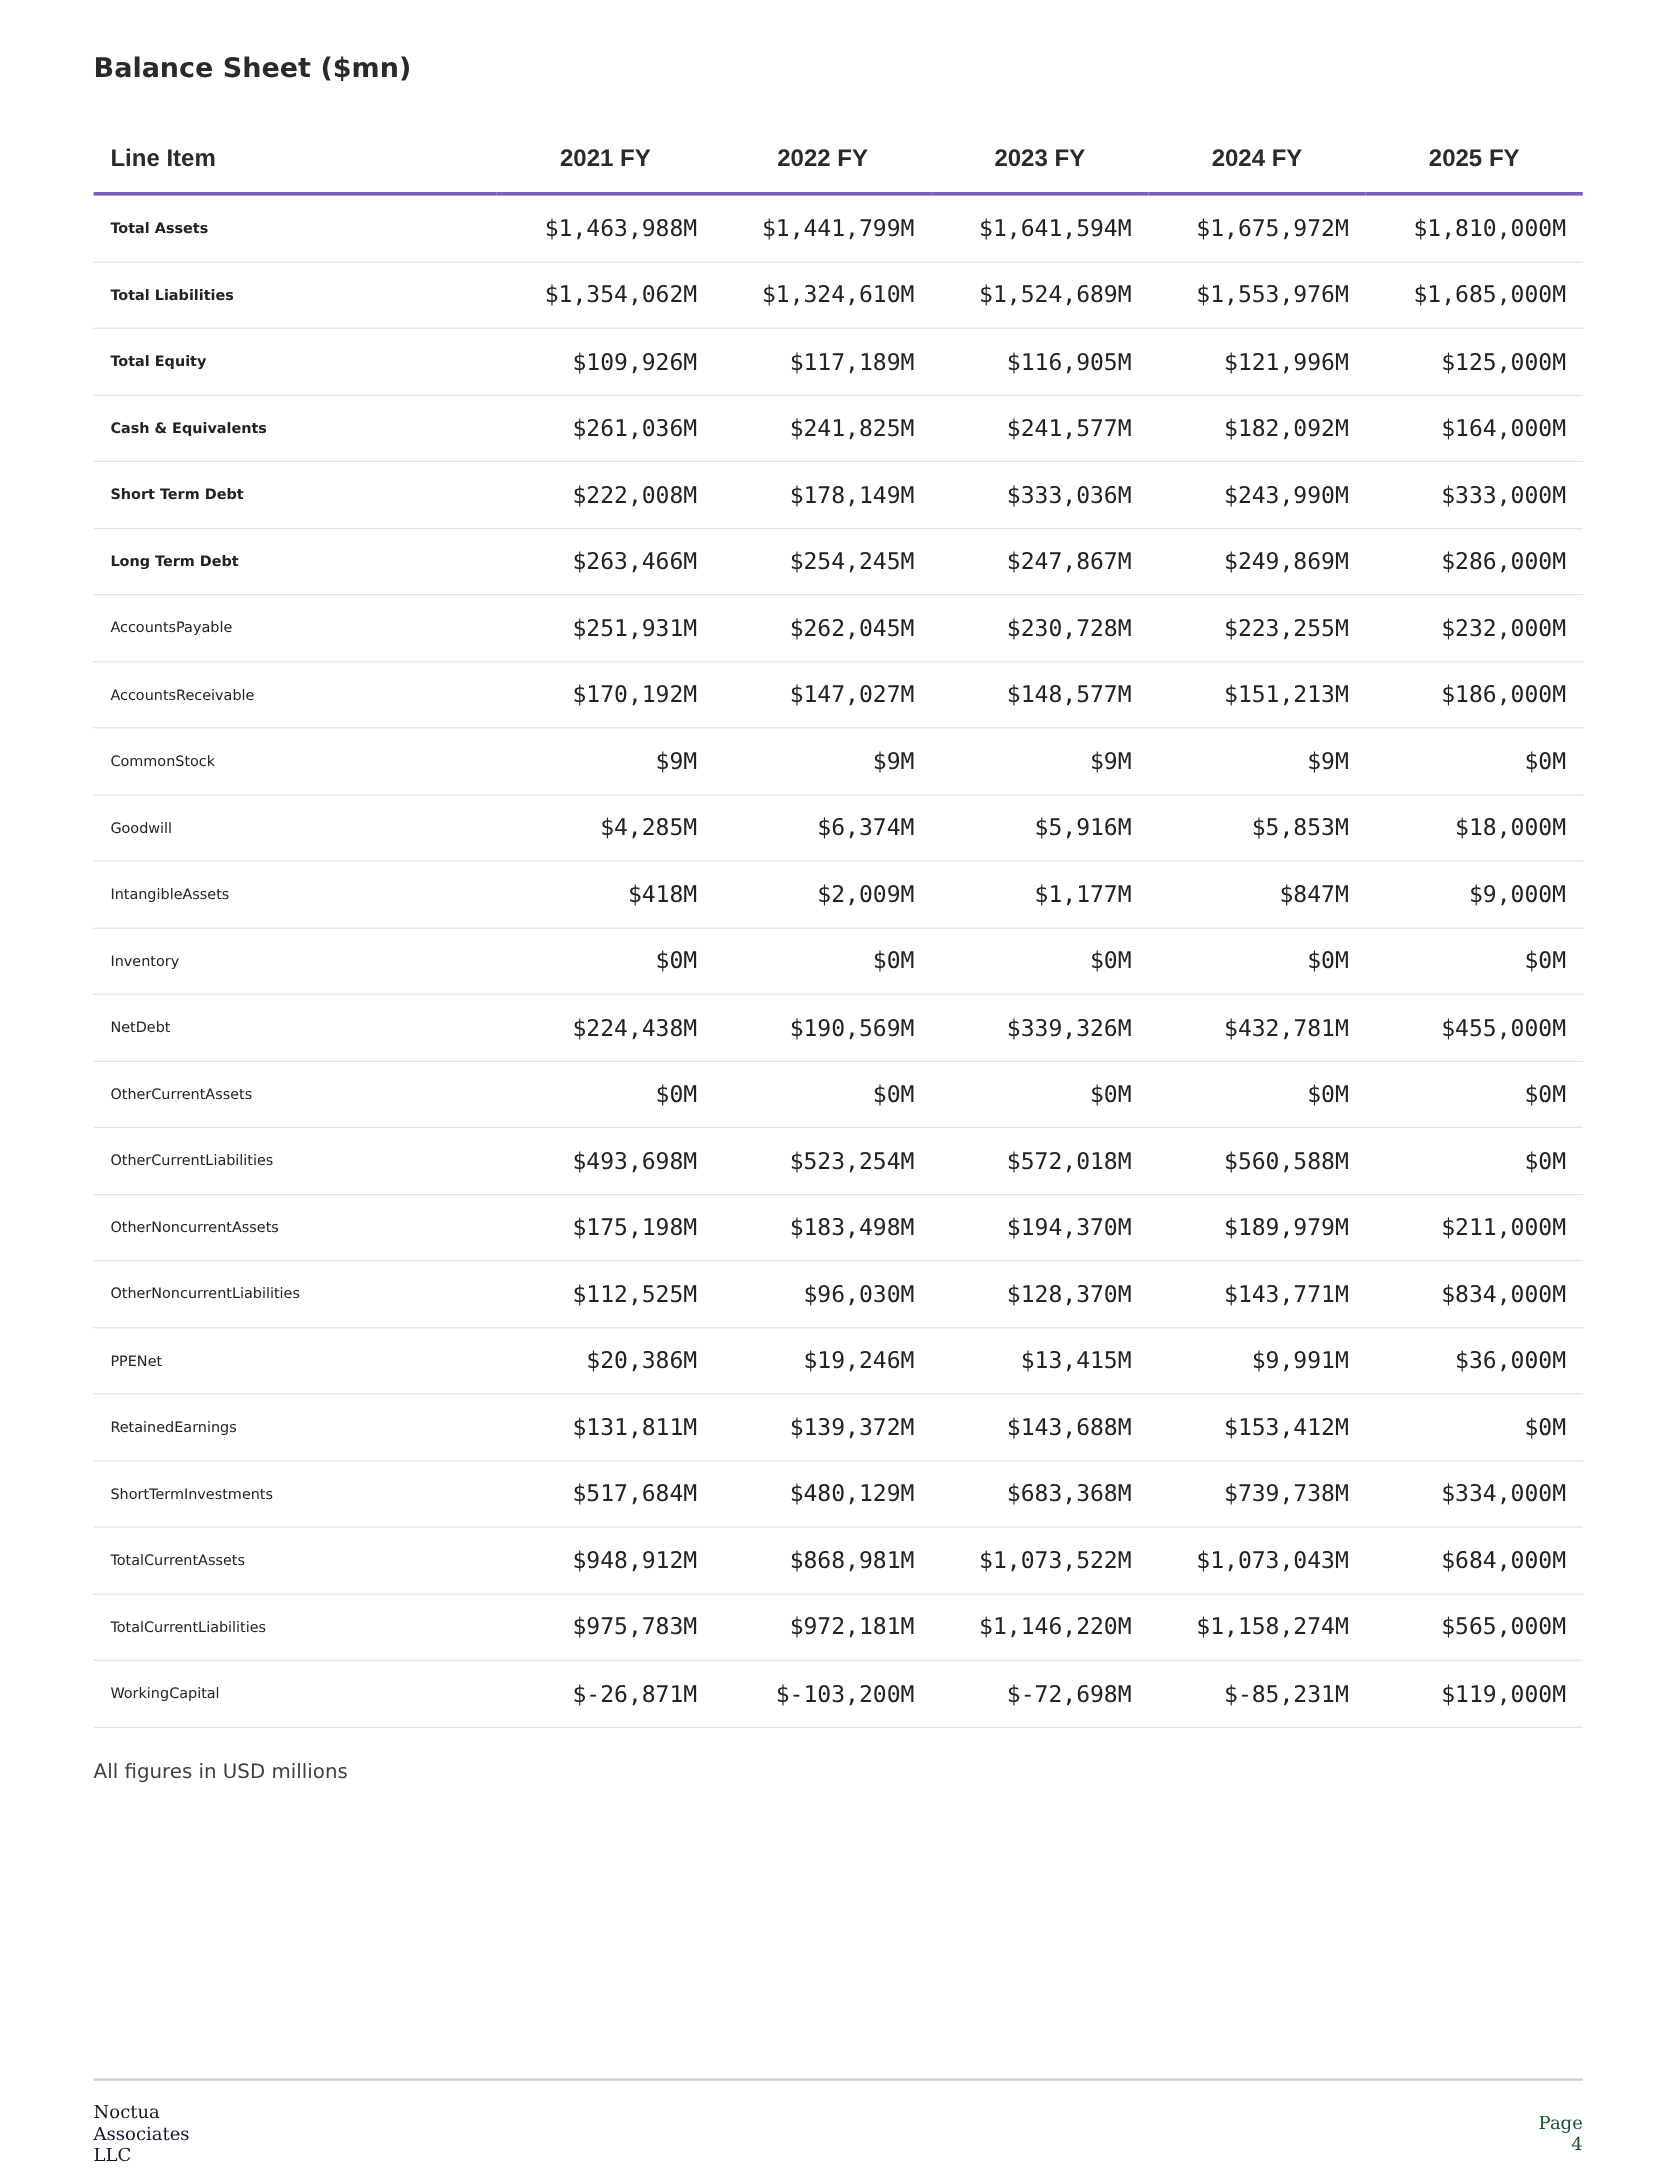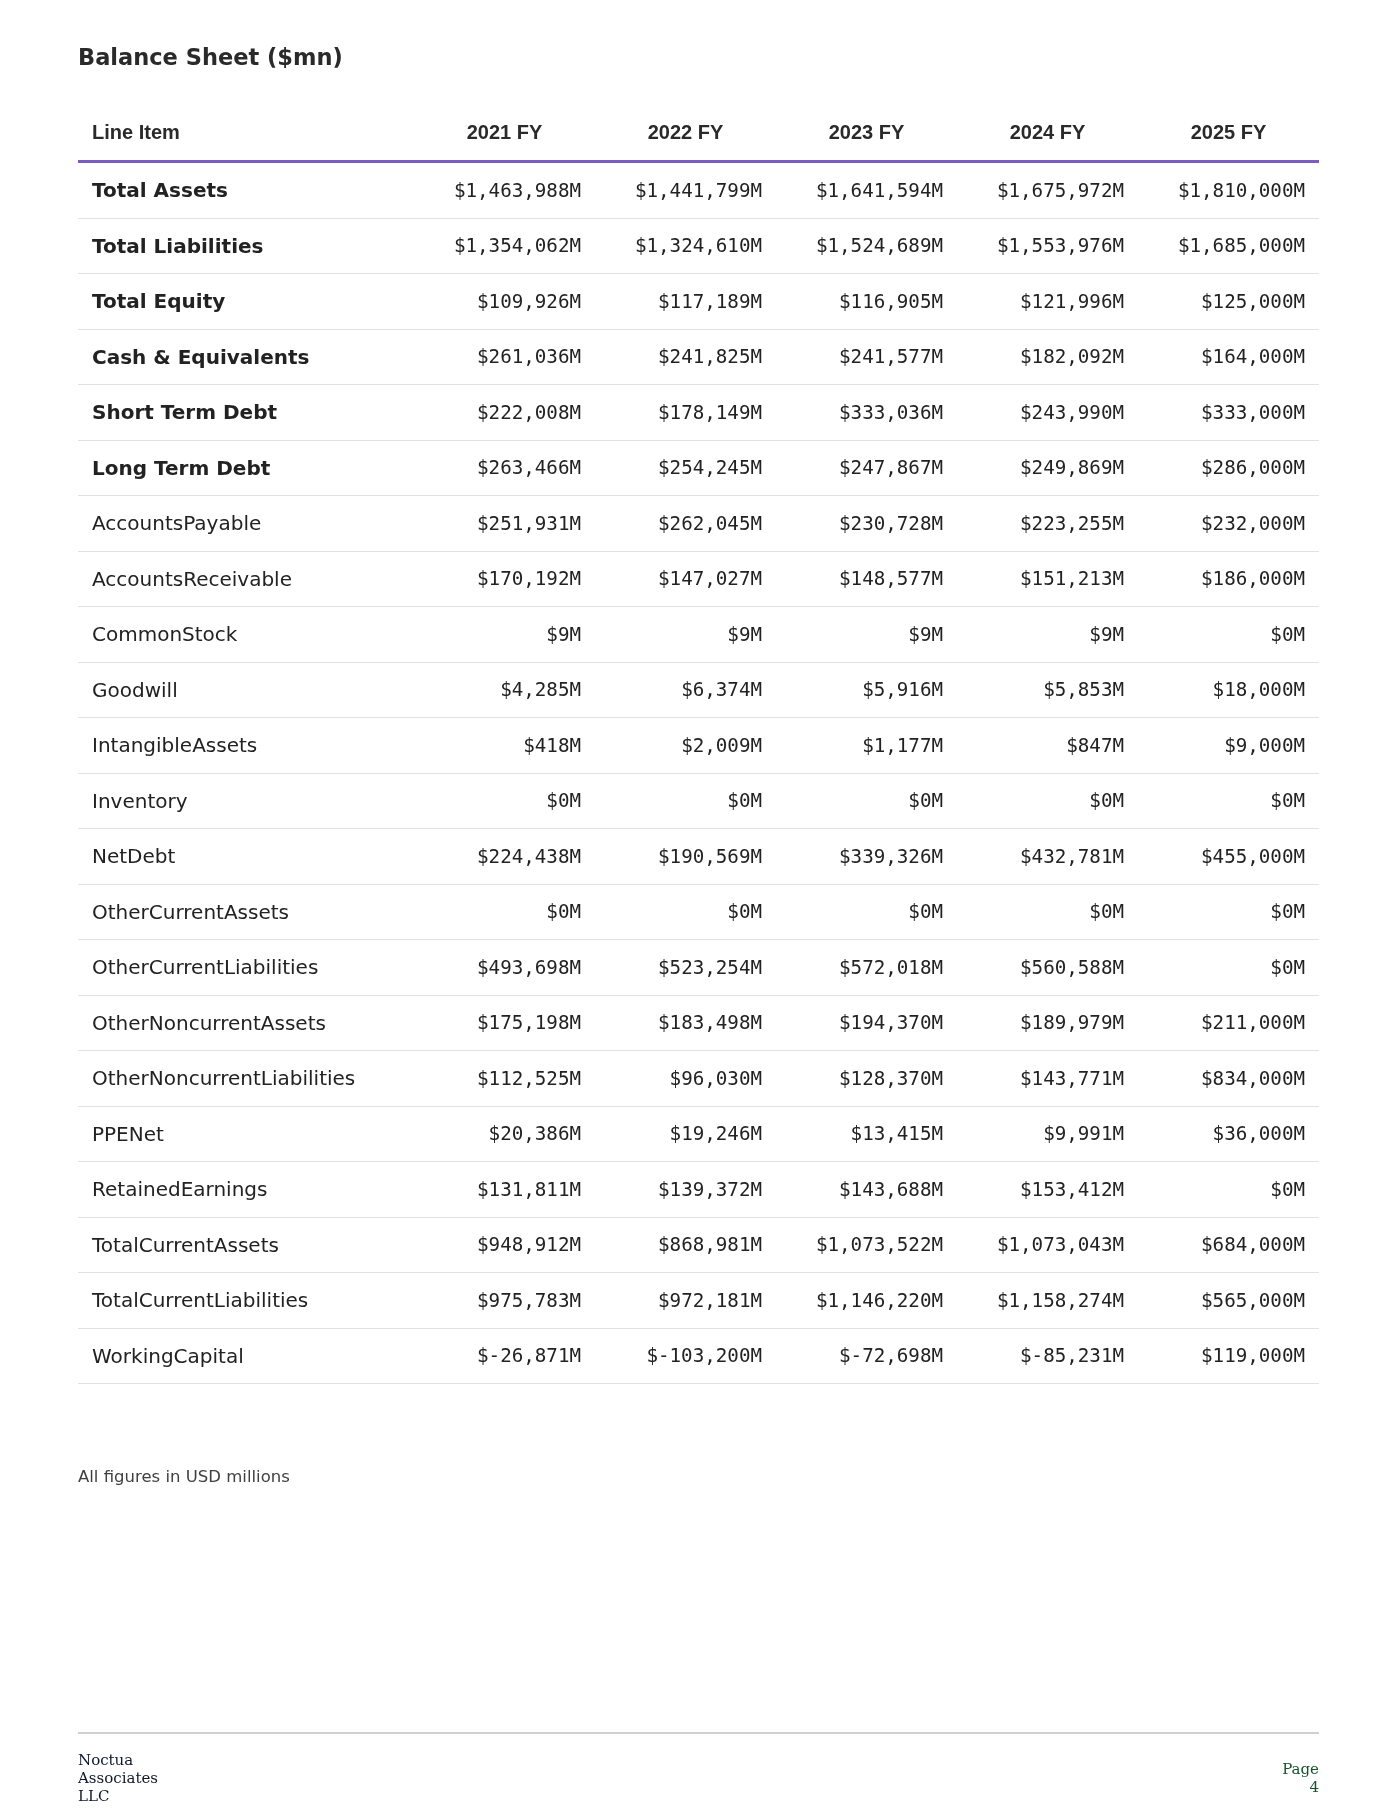--- a/index.html
+++ b/index.html
@@ -51,21 +51,21 @@
   table.bs thead th.h-year { text-align: center; }
   table.bs tbody td {
     height: 54.5px;
     padding: 0 14px;
     border-bottom: 1px solid #e2e2e2;
     vertical-align: middle;
     white-space: nowrap;
   }
   table.bs tbody td.label {
     font-family: "DejaVu Sans", sans-serif;
-    font-size: 20px;
+    font-size: 12px;
     color: #222222;
     text-align: left;
   }
   table.bs tbody tr.bold td.label { font-weight: bold; }
   table.bs tbody td.num {
     font-family: "DejaVu Sans Mono", monospace;
     font-size: 19.2px;
     color: #222222;
     text-align: right;
   }
@@ -278,20 +278,28 @@
       </tr>
       <tr>
         <td class="label">RetainedEarnings</td>
         <td class="num">$131,811M</td>
         <td class="num">$139,372M</td>
         <td class="num">$143,688M</td>
         <td class="num">$153,412M</td>
         <td class="num">$0M</td>
       </tr>
       <tr>
+        <td class="label">ShortTermInvestments</td>
+        <td class="num">$517,684M</td>
+        <td class="num">$480,129M</td>
+        <td class="num">$683,368M</td>
+        <td class="num">$739,738M</td>
+        <td class="num">$334,000M</td>
+      </tr>
+      <tr>
         <td class="label">TotalCurrentAssets</td>
         <td class="num">$948,912M</td>
         <td class="num">$868,981M</td>
         <td class="num">$1,073,522M</td>
         <td class="num">$1,073,043M</td>
         <td class="num">$684,000M</td>
       </tr>
       <tr>
         <td class="label">TotalCurrentLiabilities</td>
         <td class="num">$975,783M</td>

